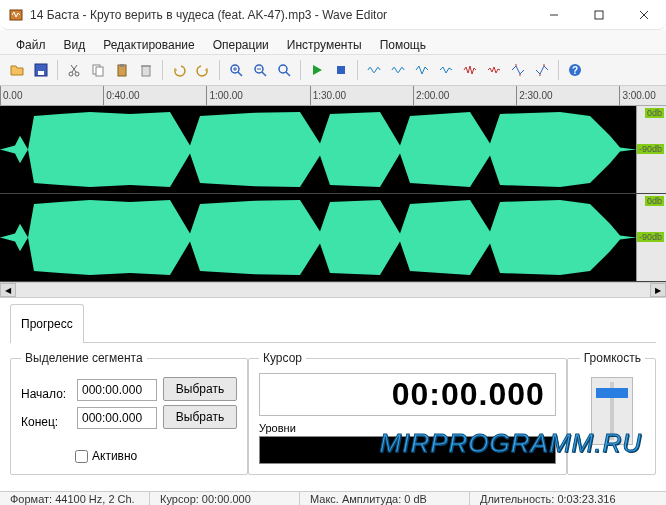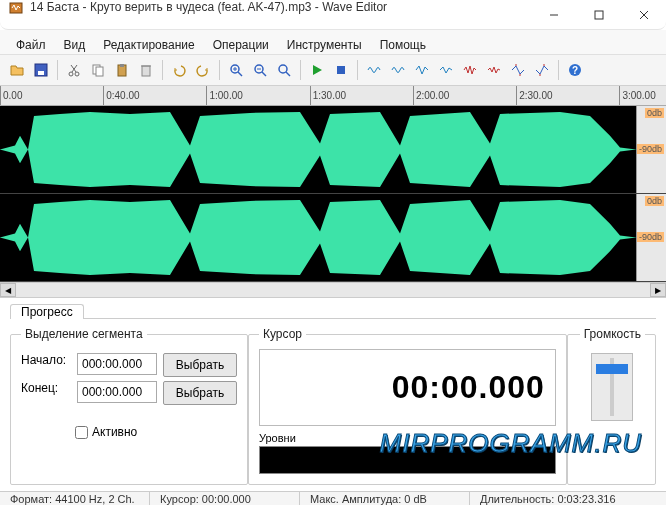--- a/index.html
+++ b/index.html
@@ -1,68 +1,68 @@
 <!DOCTYPE html>
 <html><head>
 <meta charset="utf-8">
 <style>
 * { box-sizing: border-box; margin: 0; padding: 0; font-family: "Segoe UI", Tahoma, sans-serif; }
 body { background: #fff; width: 666px; height: 505px; overflow: hidden; font-size: 12px; }
 
 
-.titlebar { height: 30px; background: #fff; border-bottom: 1px solid #e5e5e5; display: flex; padding: 0 0 0 8px; border-radius: 8px; }
+.titlebar { height: 30px; background: #fff; border-bottom: 1px solid #e5e5e5; display: flex; align-items: center; padding: 0 0 0 8px; border-radius: 8px; }
 .titlebar .icon { width: 16px; height: 16px; margin-right: 6px; }
 .titlebar .title { flex: 1; font-size: 12px; color: #333; }
 .titlebar .btn { width: 45px; height: 30px; display: flex; align-items: center; justify-content: center; cursor: default; }
 
 
 .menubar { height: 24px; display: flex; align-items: flex-end; padding: 0 8px; gap: 2px; background: #f8f8f8; }
 .menubar .item { padding: 2px 8px; font-size: 12px; color: #222; cursor: default; }
 
 
 .toolbar { height: 32px; display: flex; align-items: center; padding: 0 6px; gap: 2px; background: #f5f5f5; border-top: 1px solid #e0e0e0; border-bottom: 1px solid #d0d0d0; }
 .tbtn { width: 22px; height: 22px; display: flex; align-items: center; justify-content: center; border-radius: 2px; cursor: default; }
 .sep { width: 1px; height: 20px; background: #ccc; margin: 0 3px; }
 
 
 .ruler { height: 20px; background: #e8e8e8; position: relative; font-size: 10px; color: #444; border-bottom: 1px solid #aaa; overflow: hidden; }
 .ruler .tick { position: absolute; top: 0; height: 100%; border-left: 1px solid #888; padding-left: 2px; line-height: 20px; text-align: center; }
 
 
 .wave-area { height: 176px; background: #000; position: relative; }
 .channel { height: 88px; position: relative; border-bottom: 1px solid #444; overflow: hidden; }
-.db-label { position: absolute; right: 2px; font-size: 9px; color: #555; background: #fdba74; padding: 0 2px; z-index: 5; }
+.db-label { position: absolute; right: 2px; font-size: 9px; color: #555; background: #84cc16; padding: 0 2px; z-index: 5; }
 .db-scale { position: absolute; right: 0; top: 0; bottom: 0; width: 30px; background: #e8e8e8; border-left: 1px solid #999; }
 .wavesvg { position: absolute; inset: 0; width: calc(100% - 30px); height: 100%; }
 
 
 .hscroll { height: 16px; background: #f0f0f0; border-top: 1px solid #ccc; border-bottom: 1px solid #ccc; display: flex; }
 .hscroll .track { flex: 1; background: #e8e8e8; position: relative; }
 .hscroll .arrow { width: 16px; background: #ddd; border: 1px solid #bbb; display: flex; align-items: center; justify-content: center; font-size: 8px; }
 
 
 .panel { padding: 6px 10px 4px; }
 
 .tabs { display: flex; border-bottom: 1px solid #ccc; margin-bottom: 8px; align-items: center; }
-.tab { padding: 0 10px; font-size: 12px; border: 1px solid #ccc; border-bottom: none; background: #fff; border-radius: 3px 3px 0 0; margin-bottom: -1px; }
+.tab { padding: 12px 10px; font-size: 12px; border: 1px solid #ccc; border-bottom: none; background: #fff; border-radius: 3px 3px 0 0; margin-bottom: -1px; }
 .tabs .link { margin-left: auto; font-size: 12px; color: #0a8a0a; font-weight: bold; text-decoration: underline; padding-bottom: 4px; }
 
 .panel-body { display: flex; }
 
 fieldset { border: 1px solid #ccc; border-radius: 2px; padding: 8px 10px 10px; font-size: 12px; }
 legend { padding: 0 4px; color: #222; }
 
-.seg-row { display: flex; align-items: flex-start; gap: 6px; margin: 4px 0; }
+.seg-row { display: flex; align-items: flex-end; gap: 6px; margin: 4px 0; }
 .seg-row label { width: 50px; }
 .seg-row input[type=text] { width: 80px; height: 22px; border: 1px solid #aaa; padding: 0 4px; font-size: 12px; }
 .seg-row button { width: 74px; height: 24px; font-size: 12px; background: #e8e8e8; border: 1px solid #999; border-radius: 2px; }
 .chk-row { display: flex; align-items: center; gap: 4px; margin-top: 20px; margin-left: 54px; }
 
 .cursor-box { flex: 1; }
-.cursor-time { font-family: Arial, sans-serif; font-size: 32px; font-weight: bold; text-align: right; background: #fff; border: 1px solid #bbb; padding: 19px 10px; margin-bottom: 6px; letter-spacing: 1px; }
+.cursor-time { font-family: Arial, sans-serif; font-size: 32px; font-weight: bold; text-align: right; background: #fff; border: 1px solid #bbb; padding: 2px 10px; margin-bottom: 6px; letter-spacing: 1px; }
 .levels-label { font-size: 11px; margin-bottom: 2px; }
 .levels { height: 28px; background: #000; border: 1px solid #888; }
 
 .vol-box { width: 70px; padding-left: 12px; }
 .vol-slider { height: 68px; width: 42px; margin: 4px auto 0; background: #eaeaea; border: 1px solid #bbb; position: relative; }
 .vol-track { position: absolute; left: 50%; top: 4px; bottom: 4px; width: 4px; margin-left: -2px; background: #ccc; }
 .vol-thumb { position: absolute; left: 4px; right: 4px; height: 10px; background: #2a7de1; top: 10px; }
 
 
 .watermark { position: absolute; right: 24px; bottom: 46px; font-family: Impact, Arial Black, sans-serif; font-size: 26px; font-style: italic; color: #3aa5e8; -webkit-text-stroke: 1px #0b4b7a; letter-spacing: 1px; pointer-events: none; z-index: 50; text-shadow: 1px 1px 0 #083a5c; }

